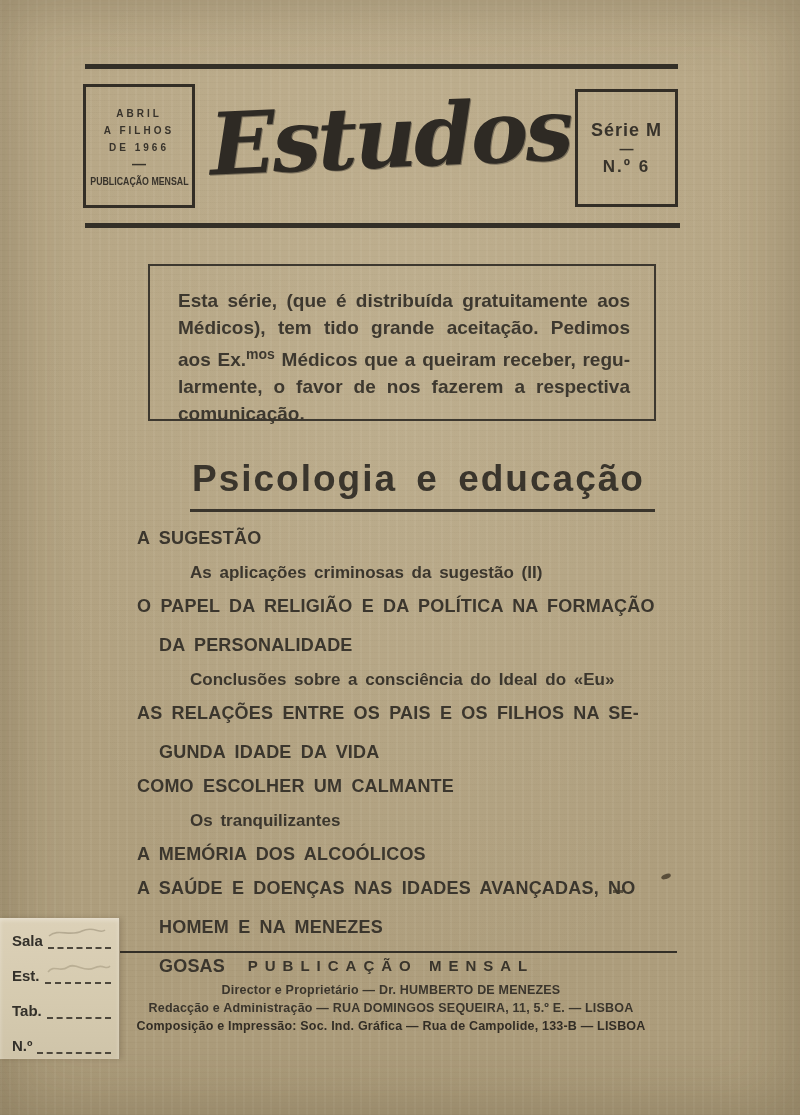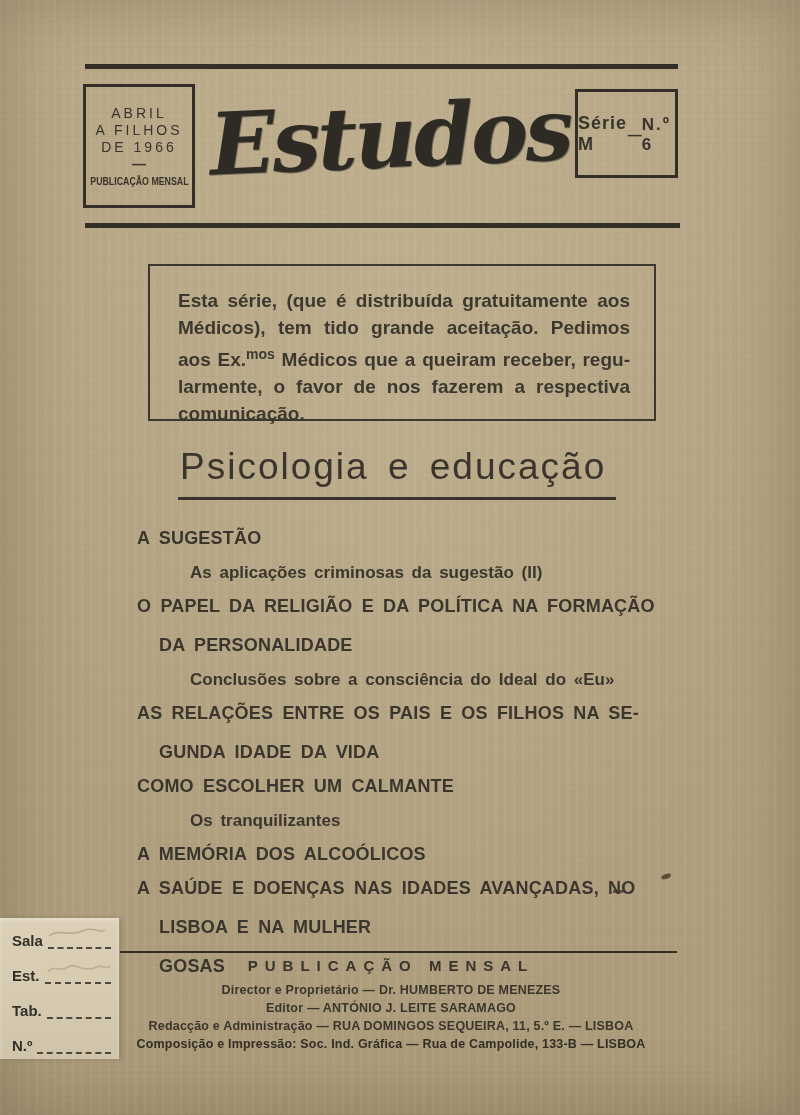--- a/index.html
+++ b/index.html
@@ -18,55 +18,55 @@
   .rule{position:absolute;background:#332f27;}
   .rule-top{left:85px;top:64px;width:593px;height:5px;}
   .rule-mid{left:85px;top:223px;width:595px;height:5px;}
   .rule-thin{left:85px;top:951px;width:592px;height:2px;}
 
   .issue-box{
     position:absolute;left:83px;top:84px;width:112px;height:124px;
     border:3px solid #332e26;box-sizing:border-box;
     display:flex;flex-direction:column;align-items:center;justify-content:center;
   }
-  .issue-line{font-size:14px;font-weight:400;letter-spacing:3px;line-height:17px;white-space:nowrap;}
+  .issue-line{font-size:10px;font-weight:700;letter-spacing:3px;line-height:17px;white-space:nowrap;}
   .box-dash{font-size:14px;font-weight:700;line-height:8px;margin:4px 0 2px 0;}
   .issue-foot{font-size:11px;font-weight:700;transform:scaleX(0.8);white-space:nowrap;margin-top:5px;}
 
   .logo{
     position:absolute;left:208px;top:90px;width:364px;text-align:center;
     font-family:"DejaVu Serif",serif;font-style:italic;font-weight:bold;
     font-size:86px;line-height:1.1;color:#2e2a24;letter-spacing:-3px;
     transform:rotate(-2.5deg);
     text-shadow:1px 1px 0 rgba(46,42,36,0.45);
   }
 
   .series-box{
-    position:absolute;left:575px;top:89px;width:103px;height:89px;
+    position:absolute;left:575px;top:89px;width:103px;height:118px;
     border:3px solid #332e26;box-sizing:border-box;
-    display:flex;flex-direction:row;align-items:center;justify-content:center;
+    display:flex;flex-direction:column;align-items:center;justify-content:center;
   }
   .series-name{font-size:18px;font-weight:700;letter-spacing:1px;}
   .series-number{font-size:17px;font-weight:700;letter-spacing:2px;margin-top:2px;}
 
   .notice{
     position:absolute;left:148px;top:264px;width:508px;height:157px;
     border:2px solid #3d382f;box-sizing:border-box;
     padding:21px 24px 0 28px;
   }
   .notice-line{
     font-weight:700;font-size:19px;line-height:27px;color:#3d382f;
     text-align:justify;text-align-last:justify;
   }
   .notice-line.last{text-align:left;text-align-last:left;}
   .notice sup{font-size:14px;vertical-align:super;}
 
   .title{
-    position:absolute;left:178px;top:446px;margin:0;
-    font-size:37px;font-weight:400;letter-spacing:2px;word-spacing:7px;
+    position:absolute;left:178px;top:446px;margin:12px;
+    font-size:37px;font-weight:700;letter-spacing:2px;word-spacing:7px;
     color:#3a352c;border-bottom:3px solid #3a352c;padding:0 10px 9px 2px;
     white-space:nowrap;
   }
 
   .toc{position:absolute;left:137px;top:527px;width:548px;}
   .toc-item{margin-bottom:11px;}
   .toc-line{font-weight:700;font-size:18px;line-height:23px;letter-spacing:0.2px;word-spacing:4px;color:#3b362d;}
   .toc-line2{padding-left:22px;margin-top:16px;}
   .toc-sub{margin-top:12px;padding-left:53px;font-weight:700;font-size:17px;line-height:22px;word-spacing:3px;color:#3b362d;}
 
@@ -147,35 +147,34 @@
       <div class="toc-line">COMO ESCOLHER UM CALMANTE</div>
       <div class="toc-sub">Os tranquilizantes</div>
     </div>
 
     <div class="toc-item">
       <div class="toc-line">A MEMÓRIA DOS ALCOÓLICOS</div>
     </div>
 
     <div class="toc-item">
       <div class="toc-line">A SAÚDE E DOENÇAS NAS IDADES AVANÇADAS, NO</div>
-      <div class="toc-line toc-line2">LISBOA E NA MULHER</div>
+      <div class="toc-line toc-line2">HOMEM E NA MENEZES</div>
     </div>
 
     <div class="toc-item">
       <div class="toc-line toc-line2">GOSAS</div>
     </div>
 
   </div>
 
   <div class="rule rule-thin"></div>
 
   <div class="footer">
     <div class="masthead">PUBLICAÇÃO MENSAL</div>
     <div class="footer-line">Director e Proprietário — Dr. HUMBERTO DE MENEZES</div>
-    <div class="footer-line">Editor — ANTÓNIO J. LEITE SARAMAGO</div>
     <div class="footer-line">Redacção e Administração — RUA DOMINGOS SEQUEIRA, 11, 5.º E. — LISBOA</div>
     <div class="footer-line printer">Composição e Impressão: Soc. Ind. Gráfica — Rua de Campolide, 133-B — LISBOA</div>
   </div>
 
   <div class="stamp">
     <div class="stamp-row">
       <span class="stamp-label">Sala</span>
       <span class="stamp-dashes"></span>
       <svg class="scribble" width="62" height="18" viewBox="0 0 62 18">
           <path d="M3 12 C 12 4, 24 13, 36 7 S 54 11, 59 6" stroke="#8a7f68" stroke-width="1.6" fill="none"></path>

